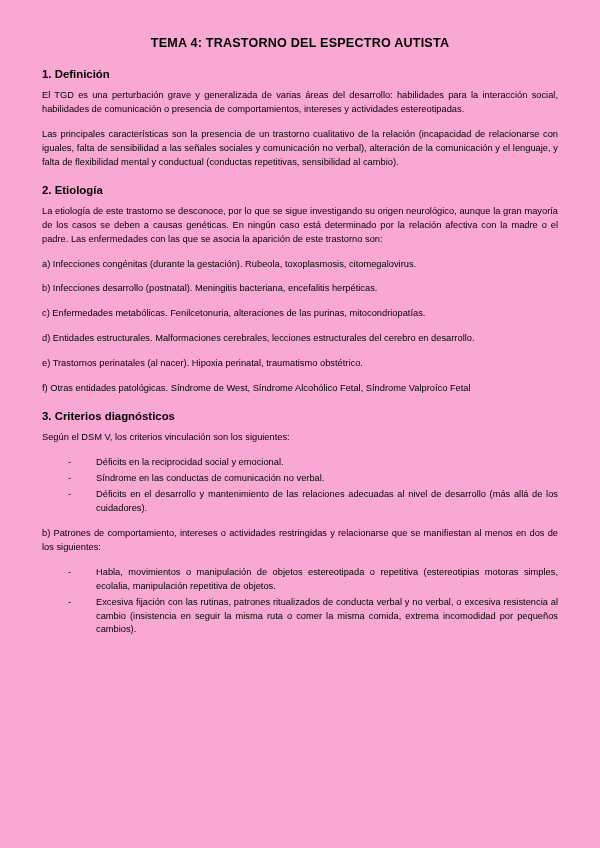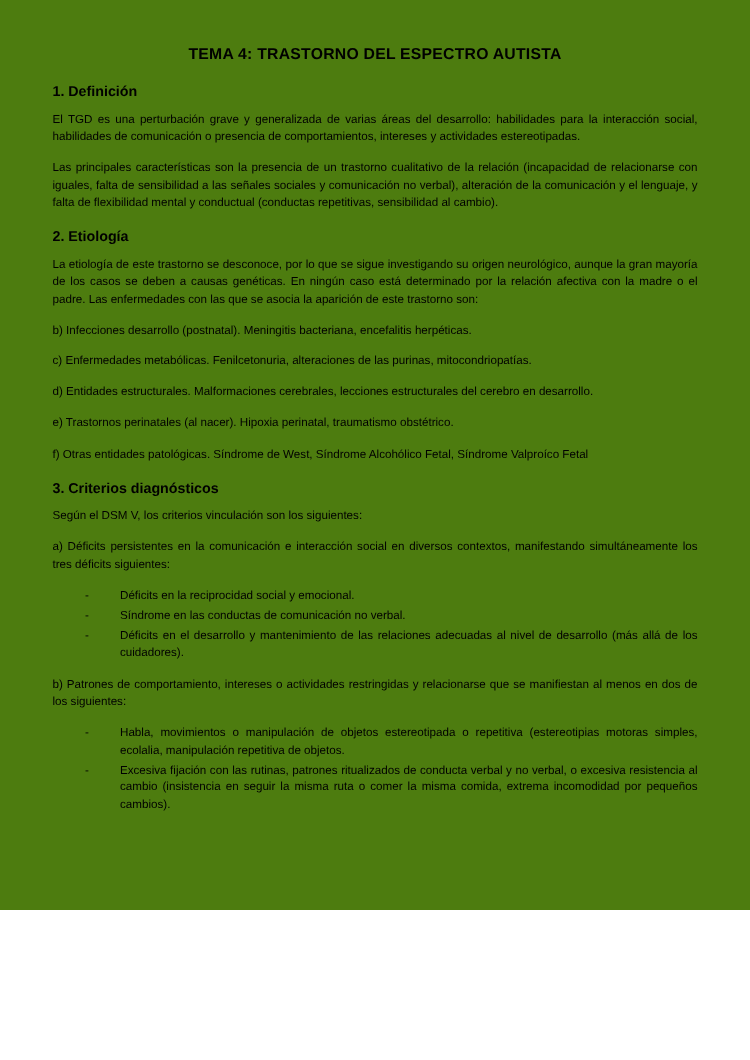--- a/index.html
+++ b/index.html
@@ -9,24 +9,24 @@
   }
   body {
     width: 600px;
     height: 848px;
     font-family: "Liberation Sans", sans-serif;
     color: #000000;
     overflow: hidden;
   }
   .page {
     width: 600px;
-    height: 728px;
+    height: 848px;
     box-sizing: border-box;
     padding: 30px 42px 20px 42px;
-    background: #4d7c0f;
+    background: #f9a8d4;
   }
   .doc-title {
     text-align: center;
     font-size: 12.6px;
     font-weight: bold;
     letter-spacing: 0.2px;
     margin: 6px 0 18px 0;
   }
   h2.section {
     font-size: 11.4px;
@@ -72,30 +72,30 @@
 <div class="page">
 
   <div class="doc-title">TEMA 4: TRASTORNO DEL ESPECTRO AUTISTA</div>
 
   <h2 class="section">1. Definición</h2>
   <p class="para">El TGD es una perturbación grave y generalizada de varias áreas del desarrollo: habilidades para la interacción social, habilidades de comunicación o presencia de comportamientos, intereses y actividades estereotipadas.</p>
   <p class="para">Las principales características son la presencia de un trastorno cualitativo de la relación (incapacidad de relacionarse con iguales, falta de sensibilidad a las señales sociales y comunicación no verbal), alteración de la comunicación y el lenguaje, y falta de flexibilidad mental y conductual (conductas repetitivas, sensibilidad al cambio).</p>
 
   <h2 class="section">2. Etiología</h2>
   <p class="para">La etiología de este trastorno se desconoce, por lo que se sigue investigando su origen neurológico, aunque la gran mayoría de los casos se deben a causas genéticas. En ningún caso está determinado por la relación afectiva con la madre o el padre. Las enfermedades con las que se asocia la aparición de este trastorno son:</p>
+  <p class="item">a) Infecciones congénitas (durante la gestación). Rubeola, toxoplasmosis, citomegalovirus.</p>
   <p class="item">b) Infecciones desarrollo (postnatal). Meningitis bacteriana, encefalitis herpéticas.</p>
   <p class="item">c) Enfermedades metabólicas. Fenilcetonuria, alteraciones de las purinas, mitocondriopatías.</p>
   <p class="item">d) Entidades estructurales. Malformaciones cerebrales, lecciones estructurales del cerebro en desarrollo.</p>
   <p class="item">e) Trastornos perinatales (al nacer). Hipoxia perinatal, traumatismo obstétrico.</p>
   <p class="item">f) Otras entidades patológicas. Síndrome de West, Síndrome Alcohólico Fetal, Síndrome Valproíco Fetal</p>
 
   <h2 class="section">3. Criterios diagnósticos</h2>
   <p class="para">Según el DSM V, los criterios vinculación son los siguientes:</p>
 
-  <p class="item tight">a) Déficits persistentes en la comunicación e interacción social en diversos contextos, manifestando simultáneamente los tres déficits siguientes:</p>
   <ul class="dashes">
     <li>Déficits en la reciprocidad social y emocional.</li>
     <li>Síndrome en las conductas de comunicación no verbal.</li>
     <li>Déficits en el desarrollo y mantenimiento de las relaciones adecuadas al nivel de desarrollo (más allá de los cuidadores).</li>
   </ul>
 
   <p class="item tight">b) Patrones de comportamiento, intereses o actividades restringidas y relacionarse que se manifiestan al menos en dos de los siguientes:</p>
   <ul class="dashes">
     <li>Habla, movimientos o manipulación de objetos estereotipada o repetitiva (estereotipias motoras simples, ecolalia, manipulación repetitiva de objetos.</li>
     <li>Excesiva fijación con las rutinas, patrones ritualizados de conducta verbal y no verbal, o excesiva resistencia al cambio (insistencia en seguir la misma ruta o comer la misma comida, extrema incomodidad por pequeños cambios).</li>

